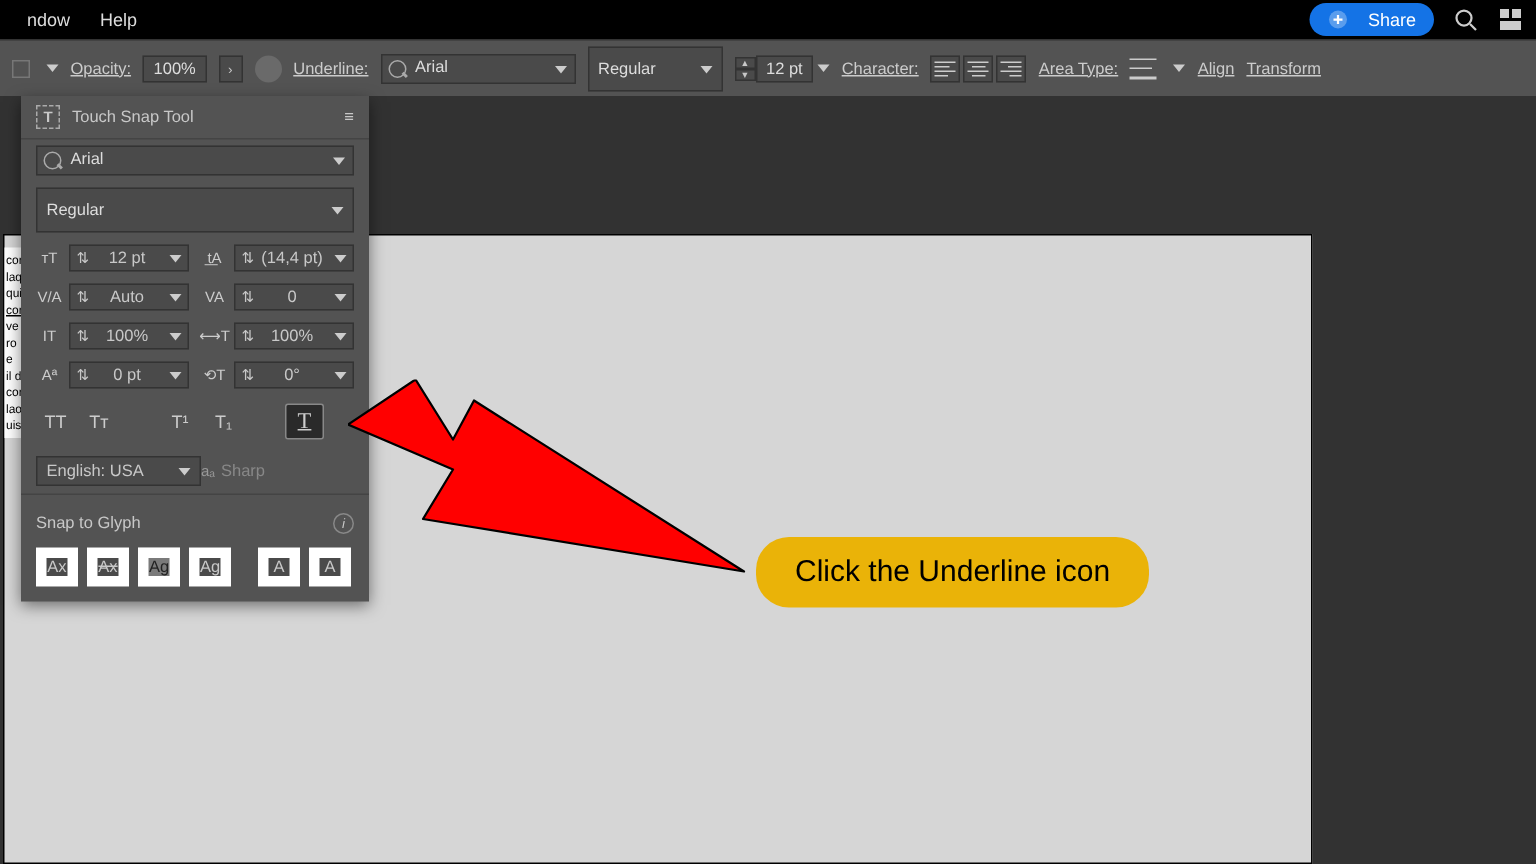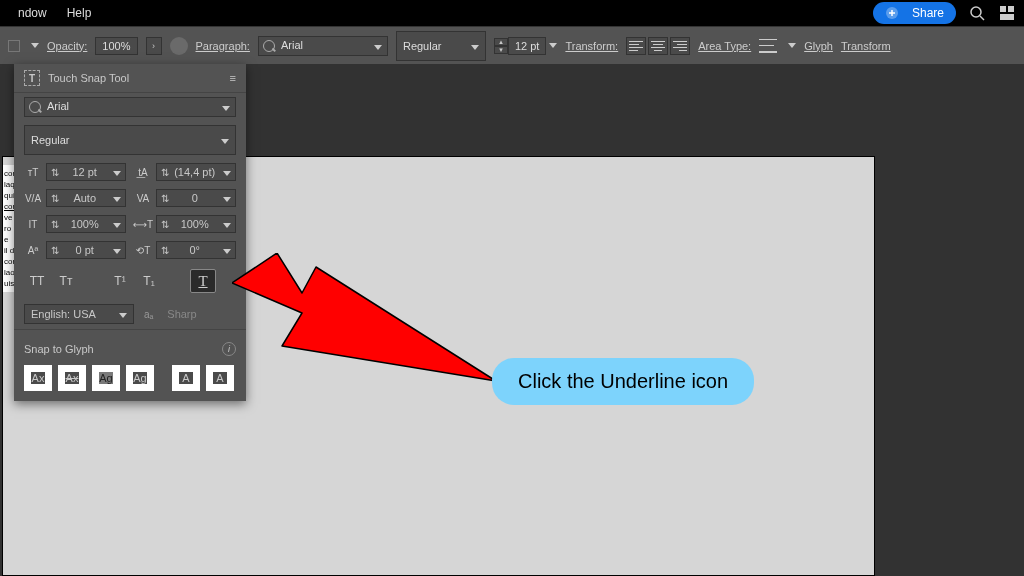--- a/index.html
+++ b/index.html
@@ -35,34 +35,34 @@
     .touch-ico { width: 16px; height: 16px; border: 1px dashed #aaa; display: flex; align-items: center; justify-content: center; font-size: 10px; font-weight: bold; }
     .row { display: flex; align-items: center; padding: 4px 10px; gap: 6px; }
     .font-row .sel { flex: 1; }
     .grid-row { display: flex; padding: 4px 10px; gap: 8px; }
     .grid-row .half { flex: 1; display: flex; align-items: center; gap: 4px; }
     .mini-ico { width: 18px; height: 16px; display: flex; align-items: center; justify-content: center; font-size: 10px; color: #ccc; }
     .mini-sel { flex: 1; background: #4a4a4a; border: 1px solid #333; height: 18px; display: flex; align-items: center; padding: 0 4px; justify-content: space-between; }
     .caps-row { display: flex; padding: 6px 10px; gap: 3px; align-items: center; }
     .caps-btn { width: 26px; height: 24px; display: flex; align-items: center; justify-content: center; font-size: 12px; color: #ccc; cursor: pointer; border-radius: 2px; position: relative; }
     .caps-btn.active { background: #2a2a2a; border: 1px solid #888; }
-    .lang-row { display: flex; padding: 5px 10px; gap: 10px; align-items: center; }
+    .lang-row { display: flex; padding: 5px 10px; align-items: center; }
     .lang-sel { background: #4a4a4a; border: 1px solid #333; padding: 2px 6px; height: 20px; display: flex; align-items: center; justify-content: space-between; width: 110px; }
     .aa-lbl { color: #999; font-size: 10px; }
     .sharp-lbl { color: #888; padding: 2px 4px; }
     .snap-sect { padding: 12px 10px 4px; display: flex; justify-content: space-between; align-items: center; border-top: 1px solid #444; }
     .info-ico { width: 14px; height: 14px; border: 1px solid #888; border-radius: 50%; display: flex; align-items: center; justify-content: center; font-size: 9px; font-style: italic; }
     .glyph-row { display: flex; padding: 5px 10px 10px; gap: 6px; }
     .glyph-btn { width: 28px; height: 26px; border: 7px solid #ffffff; background: #4a4a4a; display: flex; align-items: center; justify-content: center; font-size: 11px; cursor: pointer; }
     .glyph-btn.alt { background: #7a7a7a; color: #222; }
     .canvas { position: absolute; left: 2px; top: 156px; width: 873px; height: 420px; background: #d6d6d6; border: 1px solid #000; }
     .text-strip { position: absolute; left: 0; top: 8px; width: 14px; background: #fff; padding: 3px 1px; font-size: 8px; line-height: 11px; color: #000; }
     .text-strip .und { text-decoration: underline; }
     .arrow-svg { position: absolute; left: 232px; top: 253px; }
-    .callout { position: absolute; left: 492px; top: 358px; background: #7dd3fc; border-radius: 22px; padding: 12px 26px; font-size: 20px; color: #000; }
+    .callout { position: absolute; left: 504px; top: 358px; background: #eab308; border-radius: 22px; padding: 12px 26px; font-size: 20px; color: #000; }
     .flex-end { margin-left: auto; }
     .underline-T { text-decoration: underline; font-family: 'Times New Roman', serif; font-size: 15px; }
   </style>
 </head>
 <body>
 
 <div class="menubar">
   <span class="menubar-item">ndow</span>
   <span class="menubar-item">Help</span>
   <div class="menubar-right">
@@ -89,38 +89,38 @@
   </div>
 </div>
 
 <div class="toolbar">
   <div class="swatch"></div>
   <span class="dd chev"></span>
   <span class="ctrl-label">Opacity:</span>
   <span class="num-field">100%</span>
   <span class="lt-btn">›</span>
   <span class="brush-ico"></span>
-  <span class="ctrl-label char-lbl">Paragraph:</span>
+  <span class="ctrl-label char-lbl">Underline:</span>
   <div class="inp" style="width:130px;">
     <span style="font-size:11px;">Arial</span>
     <span class="chev" style="position:absolute;right:5px;top:3px;"></span>
   </div>
   <div class="sel" style="width:90px;">
     <span>Regular</span>
       <span class="chev"></span>
   </div>
   <div class="stepper">
     <div class="arrows">
         <span>▴</span>
         <span>▾</span>
       </div>
     <span class="num-field">12 pt</span>
     <span class="dd chev"></span>
   </div>
-  <span class="ctrl-label">Transform:</span>
+  <span class="ctrl-label">Character:</span>
   <div class="para-btns">
     <div class="para-btn">
         <span style="width:100%"></span>
         <span style="width:70%"></span>
         <span style="width:100%"></span>
         <span style="width:60%"></span>
       </div>
     <div class="para-btn">
         <span style="width:100%"></span>
         <span style="width:70%;margin:0 auto"></span>
@@ -134,21 +134,21 @@
         <span style="width:60%;margin-left:auto"></span>
       </div>
   </div>
   <span class="ctrl-label">Area Type:</span>
   <div class="area-ico">
       <span></span>
       <span style="width:80%"></span>
       <span></span>
     </div>
   <span class="dd chev"></span>
-  <span class="ctrl-label">Glyph</span>
+  <span class="ctrl-label">Align</span>
   <span class="ctrl-label">Transform</span>
 </div>
 
 <div class="canvas">
   <div class="text-strip">
     <div>con</div>
     <div>laq</div>
     <div>quis</div>
     <div class="und">com</div>
     <div>ve</div>

